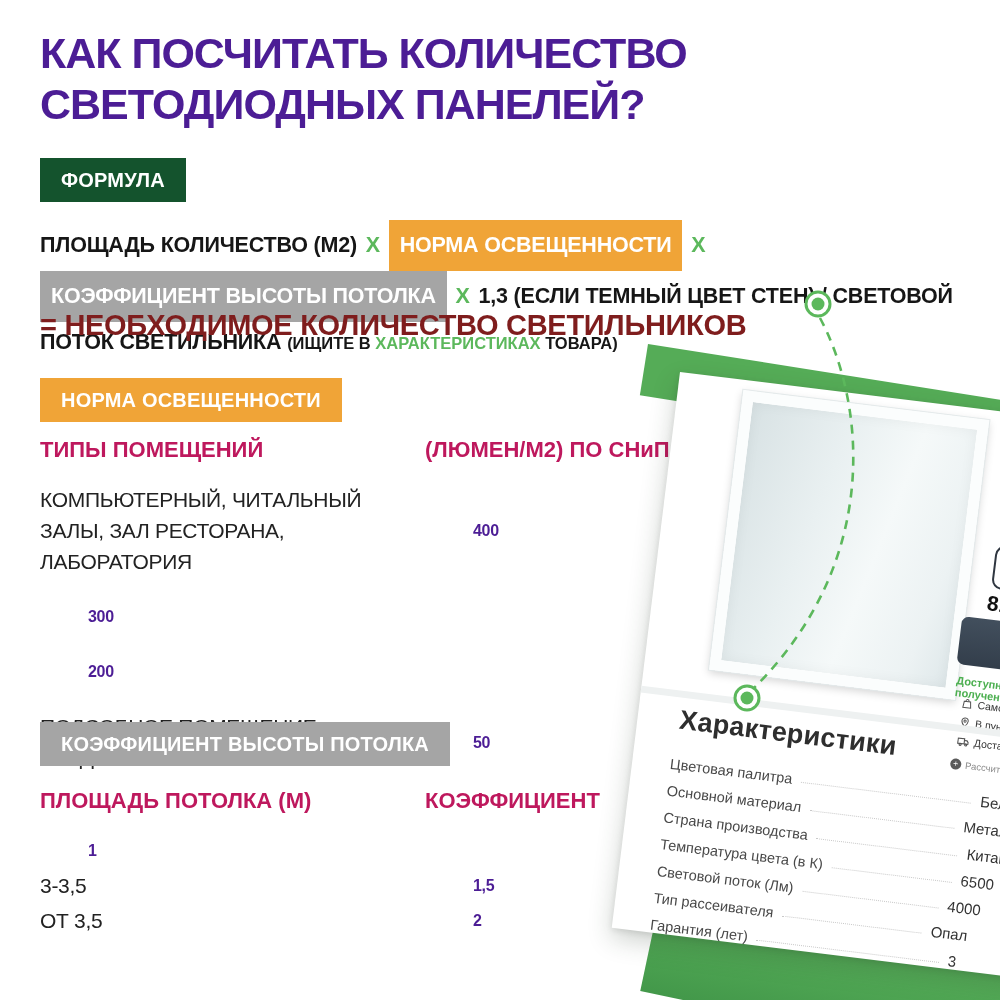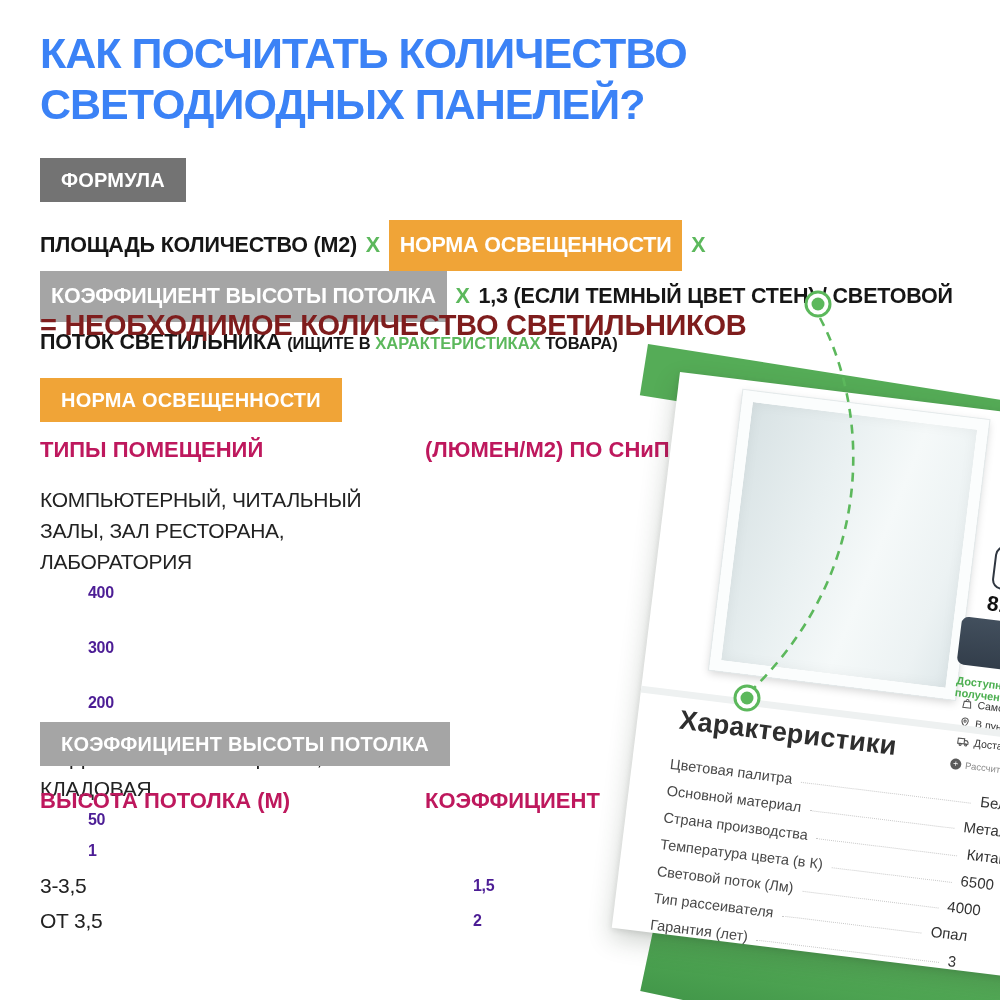--- a/index.html
+++ b/index.html
@@ -2,47 +2,47 @@
 <html><head>
 <meta charset="utf-8">
 <style>
   * { margin:0; padding:0; box-sizing:border-box; }
   html,body { width:1000px; height:1000px; }
   body { position:relative; overflow:hidden; background:#ffffff;
          font-family:"Liberation Sans", sans-serif; color:#1a1a1a; }
 
   
   #page-title { position:absolute; left:40px; top:28px; font-size:43px; font-weight:800;
-                letter-spacing:-1px; line-height:51px; color:#3b82f6; }
+                letter-spacing:-1px; line-height:51px; color:#4c1d95; }
 
   .section-badge { position:absolute; left:40px; height:44px; display:flex; align-items:center;
                    padding:0 21px; color:#fff; font-size:20px; font-weight:700; letter-spacing:.2px; }
-  #badge-formula { top:158px; background:#737373; }
+  #badge-formula { top:158px; background:#14532d; }
   #badge-norma   { top:378px; background:#F0A437; }
   #badge-ceiling { top:722px; background:#A5A5A5; }
 
   #formula-block { position:absolute; left:40px; top:220px; width:950px; font-size:21.5px;
                    font-weight:700; line-height:41px; letter-spacing:-.2px; color:#161616; }
   .x-op { color:#5CB85C; padding:0 3px; }
   .formula-badge { display:inline-block; color:#fff; padding:5px 11px; font-weight:700; }
   .formula-badge.orange { background:#F0A437; }
   .formula-badge.gray   { background:#A5A5A5; }
   .formula-note { font-size:16.5px; letter-spacing:0; }
   .note-green { color:#5CB85C;text-align:right; }
 
   #result-line { position:absolute; left:40px; top:309px; font-size:29px; font-weight:700;
                  color:#7f1d1d; letter-spacing:-.3px; }
 
   .tbl-header { position:absolute; left:40px; display:flex; font-size:22px; font-weight:700; color:#be185d; }
   .tbl-header .c1 { width:385px; }
   #tbl1-header { top:437px; }  #tbl2-header { top:788px; }
   .tbl-rows { position:absolute; left:40px; }
   #tbl1-rows { top:484px; width:560px; }
-  .t1row { display:flex; align-items:flex-start; margin-bottom:24px; font-size:21px;
-           line-height:31px; letter-spacing:-.3px; color:#222;flex-direction:column; }
+  .t1row { display:flex; align-items:center; margin-bottom:24px; font-size:21px;
+           line-height:31px; letter-spacing:-.3px; color:#222; }
   .t1row .c1 { width:385px; }
   .tval { font-weight:700; font-size:16px; color:#4c1d95;margin-left:48px; }
   #tbl2-rows { top:833px; width:560px; }
   .t2row { display:flex; align-items:center; height:35px; font-size:21px; letter-spacing:-.3px; color:#222; }
   .t2row .c1 { width:385px; }
 
   
   #green-band { position:absolute; left:648px; top:344px; width:620px; height:52px;
                 background:#55AC57; transform:rotate(9deg); transform-origin:0 0; z-index:1; }
   #green-bottom { position:absolute; left:660px; top:898px; width:560px; height:95px;
@@ -134,21 +134,21 @@
   </div>
   <div class="t1row">
     <div class="c1">ПОДСОБНОЕ ПОМЕЩЕНИЕ, КЛАДОВАЯ</div>
     <div class="tval">50</div>
   </div>
 </div>
 
 <div id="badge-ceiling" class="section-badge">КОЭФФИЦИЕНТ ВЫСОТЫ ПОТОЛКА</div>
 
 <div id="tbl2-header" class="tbl-header">
-  <div class="c1">ВЫСОТА ПОТОЛКА (М)</div>
+  <div class="c1">ПЛОЩАДЬ ПОТОЛКА (М)</div>
   <div class="c2">КОЭФФИЦИЕНТ</div>
 </div>
 
 <div id="tbl2-rows" class="tbl-rows">
   <div class="t2row">
     <div class="tval">1</div>
   </div>
   <div class="t2row">
     <div class="c1">3-3,5</div>
     <div class="tval">1,5</div>

